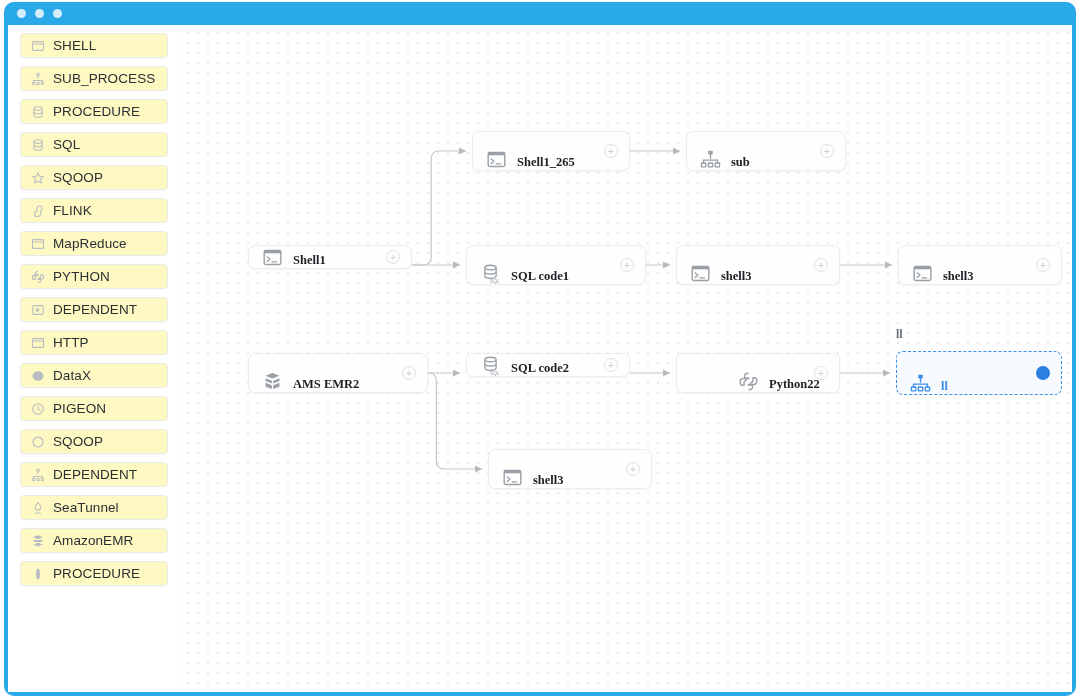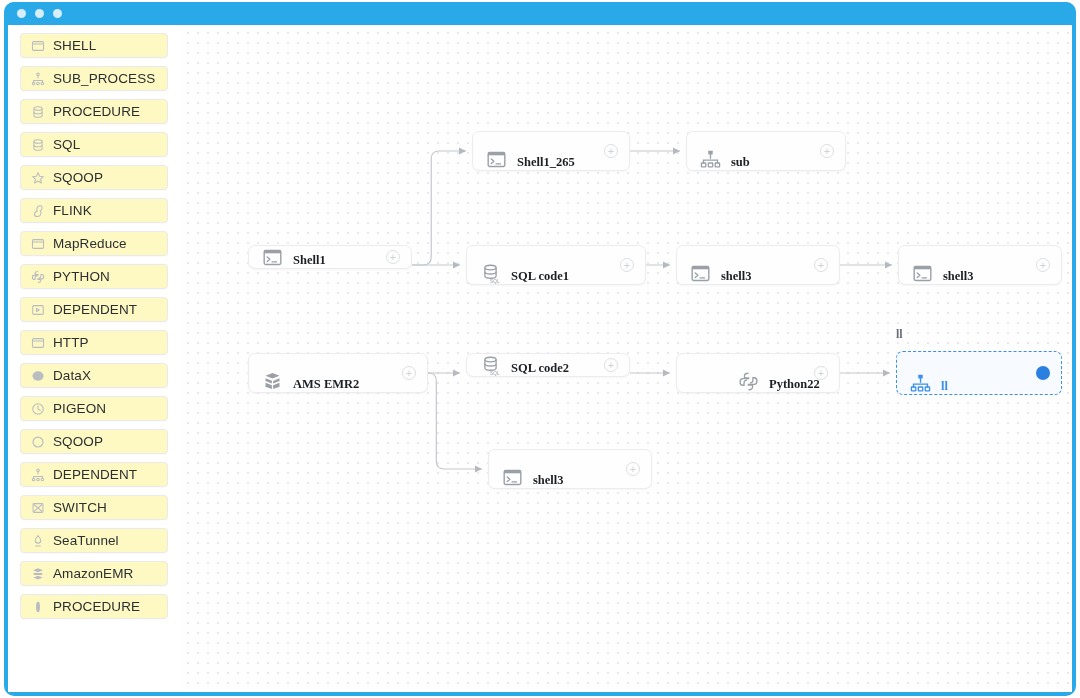--- a/index.html
+++ b/index.html
@@ -326,29 +326,20 @@
           <span class="ic">
             <svg width="14" height="14" viewBox="0 0 24 24" fill="none" stroke="#b9bcc0" stroke-width="1.8">
               <circle cx="12" cy="4" r="2.2"></circle>
               <path d="M12 6.2v4.6M4.5 18v-3.4h15V18"></path>
               <circle cx="4.5" cy="19.6" r="2.2"></circle>
               <circle cx="12" cy="19.6" r="2.2"></circle>
               <circle cx="19.5" cy="19.6" r="2.2"></circle>
             </svg>
           </span>
           <span class="lbl">DEPENDENT</span>
-        </div>
-        <div class="side-item">
-          <span class="ic">
-            <svg width="14" height="14" viewBox="0 0 24 24" fill="none" stroke="#b9bcc0" stroke-width="1.8">
-              <rect x="3.5" y="4.5" width="17" height="15" rx="1.6"></rect>
-              <path d="M5 6l14 12M19 6L5 18"></path>
-            </svg>
-          </span>
-          <span class="lbl">SWITCH</span>
         </div>
         <div class="side-item">
           <span class="ic">
             <svg width="14" height="14" viewBox="0 0 24 24" fill="none" stroke="#b9bcc0" stroke-width="1.8">
               <path d="M12 2.6c1.4 3 4.6 4.5 4.6 8.4A4.6 4.6 0 0112 15.6a4.6 4.6 0 01-4.6-4.6c0-3.9 3.2-5.4 4.6-8.4z" stroke-linejoin="round"></path>
               <path d="M8 20.6h8" stroke-linecap="round"></path>
             </svg>
           </span>
           <span class="lbl">SeaTunnel</span>
         </div>

